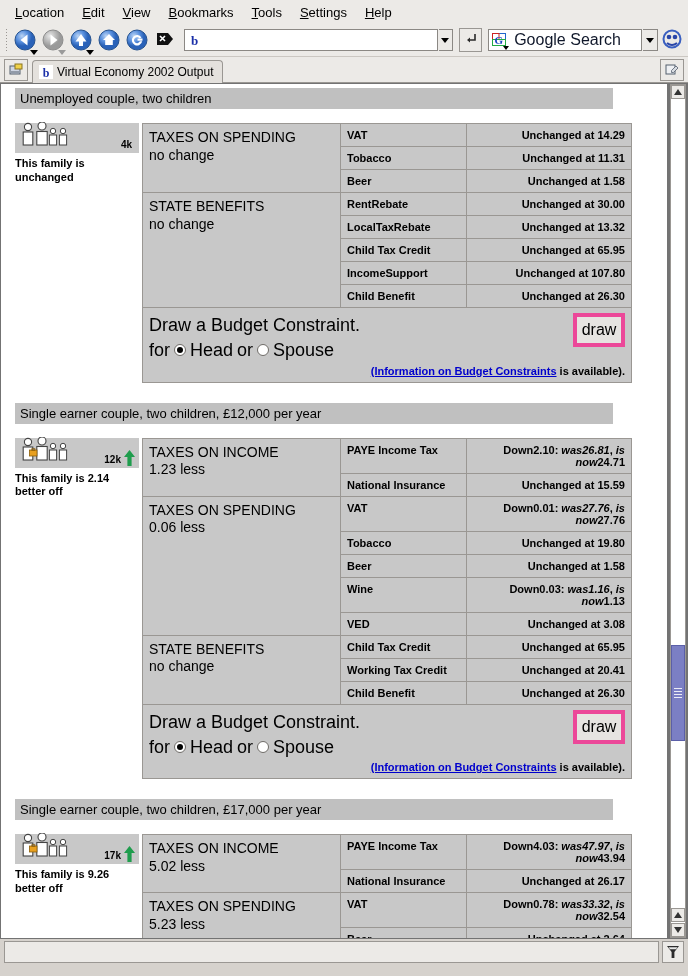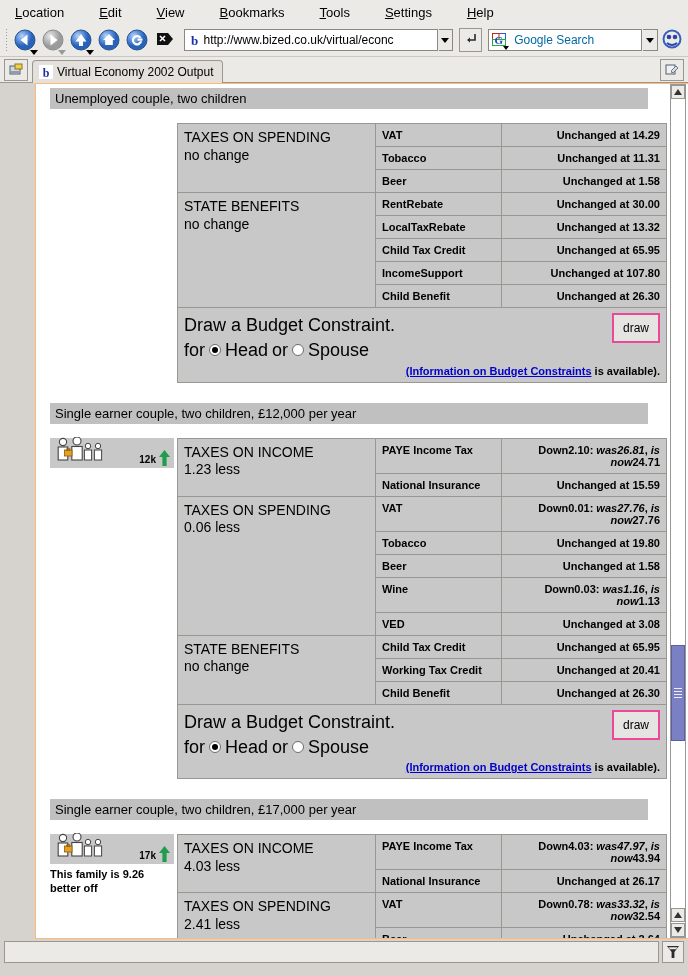--- a/index.html
+++ b/index.html
@@ -4,21 +4,21 @@
 <style>
   html,body{margin:0;padding:0;}
   body{
     width:688px;height:976px;overflow:hidden;
     background:#d6d2cd;
     font-family:"Liberation Sans","DejaVu Sans",sans-serif;
     font-size:12px;color:#000;
     -webkit-font-smoothing:none;
   }
   
-  .menubar{height:24px;background:#eceae7;display:flex;align-items:center;padding:0 6px;gap:17px;}
+  .menubar{height:24px;background:#eceae7;display:flex;align-items:center;padding:0 6px;gap:0;}
   .menu-item{padding:3px 9px;font-size:13px;color:#000;cursor:default;white-space:nowrap;}
   .menu-item .u{text-decoration:underline;}
 
   
   .toolbar{height:32px;background:#eceae7;display:flex;align-items:center;padding:0 4px;gap:1px;border-bottom:1px solid #cbc7c2;}
   .tb-btn{width:28px;height:28px;display:flex;align-items:center;justify-content:center;position:relative;}
   .grip{width:5px;height:22px;margin-right:2px;
         background-image:repeating-linear-gradient(to bottom,#9a9793 0 1px,transparent 1px 3px);
         background-position:center;background-repeat:no-repeat;background-size:1px 22px;}
   .navcircle{width:22px;height:22px;border-radius:50%;position:relative;display:block;}
@@ -28,39 +28,39 @@
   .urlbar{flex:0 0 auto;width:248px;height:20px;background:#fff;border:1px solid #8b8884;
           display:flex;align-items:center;padding:0 2px;margin-left:4px;}
   .urlbar .favicon{width:15px;height:15px;flex:0 0 15px;margin-right:2px;}
   .urlbar .urltext{font-size:12px;white-space:nowrap;overflow:hidden;flex:1;}
   .dropbtn{width:14px;height:20px;background:#eceae7;border:1px solid #8b8884;border-left:none;
            display:flex;align-items:center;justify-content:center;}
   .tri-down{width:0;height:0;border-left:4px solid transparent;border-right:4px solid transparent;border-top:5px solid #000;}
   .gobtn{width:22px;height:22px;background:#eceae7;border:1px solid #9a9793;margin-left:5px;
          display:flex;align-items:center;justify-content:center;}
   .searchbar{width:152px;height:20px;background:#fff;border:1px solid #8b8884;display:flex;align-items:center;padding:0 3px;margin-left:5px;}
-  .searchbar .ph{color:#0369a1;font-size:12px;}
+  .searchbar .ph{color:#0f172a;font-size:16px;}
   .reloadbtn{width:24px;height:24px;display:flex;align-items:center;justify-content:center;margin-left:2px;}
 
   
   .tabbar{height:26px;background:#eceae7;display:flex;align-items:flex-end;padding:0 4px;position:relative;}
   .tabbar:after{content:"";position:absolute;left:0;right:0;bottom:0;height:1px;background:#9a9793;}
   .tabicon-btn{width:22px;height:20px;border:1px solid #9a9793;background:#eceae7;
                display:flex;align-items:center;justify-content:center;margin-bottom:2px;}
   .tab{height:22px;background:#e4e1dd;border:1px solid #9a9793;border-bottom:none;
        border-radius:4px 4px 0 0;display:flex;align-items:center;padding:0 8px 0 6px;
        margin-left:4px;position:relative;z-index:2;}
   .tab .favicon{width:14px;height:14px;margin-right:4px;}
   .tab span{font-size:12px;}
   .tabbar .right-spacer{flex:1;}
   .tabicon-right{width:22px;height:20px;border:1px solid #9a9793;background:#eceae7;
                display:flex;align-items:center;justify-content:center;margin-bottom:2px;}
 
   
-  .pagewrap{position:relative;height:856px;background:#fdba74;padding:0;margin-left:35px;}
+  .pagewrap{position:relative;height:856px;background:#737373;padding:0;}
   .viewport{position:absolute;left:1px;top:1px;width:666px;height:854px;background:#fff;overflow:hidden;}
   .content{padding:0 0 0 0;}
 
   .section-head{background:#c0c0c0;margin:4px 0 0 14px;width:593px;height:21px;
                 display:flex;align-items:center;padding-left:5px;font-size:13px;}
   .section-body{display:flex;margin-top:14px;}
   .famcol{width:138px;padding-left:14px;box-sizing:border-box;}
   .fambox{background:#c8c8c8;height:28px;display:flex;align-items:flex-end;padding:0 4px 2px 4px;position:relative;}
   .fambox .kcount{font-size:10px;font-weight:bold;margin-left:auto;margin-right:3px;padding-bottom:1px;}
   .famtext{font-size:11px;font-weight:bold;margin-top:4px;line-height:1.25;}
@@ -73,22 +73,22 @@
   td.val{width:152px;font-size:11px;font-weight:bold;vertical-align:middle;padding:6px 8px;text-align:right;}
   td.val i{}
   td.bcrow{padding:6px 8px 4px 8px;}
 
   .bc-inner{display:flex;align-items:flex-start;}
   .bc-left{flex:1;font-size:18px;line-height:1.35;}
   .bc-line2{display:flex;align-items:center;gap:4px;margin-top:1px;}
   .radio{width:12px;height:12px;border-radius:50%;background:#fff;border:1px solid #6f6c68;
          display:inline-block;position:relative;box-sizing:border-box;vertical-align:middle;}
   .radio.on:after{content:"";position:absolute;left:2px;top:2px;width:6px;height:6px;border-radius:50%;background:#000;}
-  .drawbtn{width:44px;height:26px;background:#e6e4e1;border:2px solid #ec4899;
-           font-size:12px;display:flex;align-items:center;justify-content:center;align-self:flex-start;}
+  .drawbtn{width:44px;height:26px;background:#e6e4e1;border:4px solid #ec4899;
+           font-size:16px;display:flex;align-items:center;justify-content:center;align-self:flex-start;}
   .bc-note{text-align:right;font-size:11px;font-weight:bold;margin-top:2px;}
   .bc-note a{color:#0000cc;text-decoration:underline;}
 
   
   .vscroll{position:absolute;right:2px;top:1px;width:16px;height:854px;background:#fff;border:1px solid #9a9793;box-sizing:border-box;}
   .sb-arrow{position:absolute;left:0;width:14px;height:14px;background:#eceae7;border:1px solid #9a9793;box-sizing:border-box;
             display:flex;align-items:center;justify-content:center;}
   .sb-up{top:0;}
   .sb-dn1{bottom:15px;}
   .sb-dn2{bottom:0;}
@@ -193,21 +193,20 @@
     </span>
   </div>
 
   <div class="urlbar">
     <span class="favicon">
       <svg width="15" height="15" viewBox="0 0 15 15">
         <rect x="0" y="0" width="15" height="15" fill="#ffffff"></rect>
         <text x="7.5" y="12" font-family="Liberation Serif, serif" font-size="13" font-weight="bold" fill="#1a2fa8" text-anchor="middle">b</text>
       </svg>
     </span>
-    <span class="urltext">http://www.bized.co.uk/virtual/econc</span>
   </div>
   <div class="dropbtn">
       <span class="tri-down"></span>
     </div>
 
   <div class="gobtn">
     <span>
       <svg width="14" height="14" viewBox="0 0 14 14">
         <path d="M11 2 L11 8 L4 8" stroke="#2a2a2a" stroke-width="1.6" fill="none"></path>
         <path d="M6 5.5 L3 8 L6 10.5 Z" fill="#2a2a2a"></path>
@@ -268,20 +267,34 @@
     </svg>
   </div>
 </div>
 
 <div class="pagewrap">
   <div class="viewport">
     <div class="content" id="content">
         <div class="section-head">Unemployed couple, two children</div>
         <div class="section-body">
           <div class="famcol">
+            <div class="fambox">
+              <span><svg width="60" height="26" viewBox="0 0 60 26">
+                  <circle cx="9" cy="5" r="3.6" fill="#fff" stroke="#444" stroke-width="1.1"></circle>
+                  <rect x="4.2" y="10" width="9.6" height="13" fill="#fff" stroke="#444" stroke-width="1.1"></rect>
+                  <circle cx="23" cy="4" r="4" fill="#fff" stroke="#444" stroke-width="1.1"></circle>
+                  <rect x="17.8" y="9.5" width="10.4" height="13.5" fill="#fff" stroke="#444" stroke-width="1.1"></rect>
+                  <circle cx="34" cy="9" r="2.7" fill="#fff" stroke="#444" stroke-width="1"></circle>
+                  <rect x="30.4" y="13" width="7.2" height="10" fill="#fff" stroke="#444" stroke-width="1"></rect>
+                  <circle cx="44" cy="9" r="2.7" fill="#fff" stroke="#444" stroke-width="1"></circle>
+                  <rect x="40.4" y="13" width="7.2" height="10" fill="#fff" stroke="#444" stroke-width="1"></rect>
+                </svg></span>
+              <span class="kcount">4k</span>
+            </div>
+            <div class="famtext">This family is unchanged</div>
           </div>
           <table class="detail">
             <tbody>
               <tr>
                 <td class="cat" rowspan="3"><span>TAXES ON SPENDING</span><br><span>no change</span></td>
                 <td class="item">VAT</td>
                 <td class="val">Unchanged at 14.29</td>
               </tr>
               <tr>
                 <td class="item">Tobacco</td>
@@ -349,20 +362,21 @@
                   <circle cx="44" cy="9" r="2.7" fill="#fff" stroke="#444" stroke-width="1"></circle>
                   <rect x="40.4" y="13" width="7.2" height="10" fill="#fff" stroke="#444" stroke-width="1"></rect>
                   <rect x="10.5" y="13" width="7.5" height="6" fill="#e8a020" stroke="#8a5c08" stroke-width="0.8"></rect>
                   <rect x="12.8" y="11.7" width="3" height="1.6" fill="none" stroke="#8a5c08" stroke-width="0.8"></rect>
                 </svg></span>
               <span class="kcount">12k</span>
               <span class="arrow-up"><svg width="11" height="16" viewBox="0 0 11 16">
                   <path d="M5.5 0 L11 7 L7.6 7 L7.6 16 L3.4 16 L3.4 7 L0 7 Z" fill="#1f9d4d"></path>
                 </svg></span>
             </div>
+            <div class="famtext">This family is 2.14 better off</div>
           </div>
           <table class="detail">
             <tbody>
               <tr>
                 <td class="cat" rowspan="2"><span>TAXES ON INCOME</span><br><span>1.23 less</span></td>
                 <td class="item">PAYE Income Tax</td>
                 <td class="val">Down2.10: <i>was26.81</i>, <i>is now</i>24.71</td>
               </tr>
               <tr>
                 <td class="item">National Insurance</td>
@@ -444,30 +458,30 @@
               <span class="kcount">17k</span>
               <span class="arrow-up"><svg width="11" height="16" viewBox="0 0 11 16">
                   <path d="M5.5 0 L11 7 L7.6 7 L7.6 16 L3.4 16 L3.4 7 L0 7 Z" fill="#1f9d4d"></path>
                 </svg></span>
             </div>
             <div class="famtext">This family is 9.26 better off</div>
           </div>
           <table class="detail">
             <tbody>
               <tr>
-                <td class="cat" rowspan="2"><span>TAXES ON INCOME</span><br><span>4.03 less</span></td>
+                <td class="cat" rowspan="2"><span>TAXES ON INCOME</span><br><span>5.02 less</span></td>
                 <td class="item">PAYE Income Tax</td>
                 <td class="val">Down4.03: <i>was47.97</i>, <i>is now</i>43.94</td>
               </tr>
               <tr>
                 <td class="item">National Insurance</td>
                 <td class="val">Unchanged at 26.17</td>
               </tr>
               <tr>
-                <td class="cat" rowspan="5"><span>TAXES ON SPENDING</span><br><span>2.41 less</span></td>
+                <td class="cat" rowspan="5"><span>TAXES ON SPENDING</span><br><span>5.23 less</span></td>
                 <td class="item">VAT</td>
                 <td class="val">Down0.78: <i>was33.32</i>, <i>is now</i>32.54</td>
               </tr>
               <tr>
                 <td class="item">Beer</td>
                 <td class="val">Unchanged at 2.64</td>
               </tr>
               <tr>
                 <td class="item">Wine</td>
                 <td class="val">Down0.06: <i>was2.32</i>, <i>is now</i>2.26</td>

